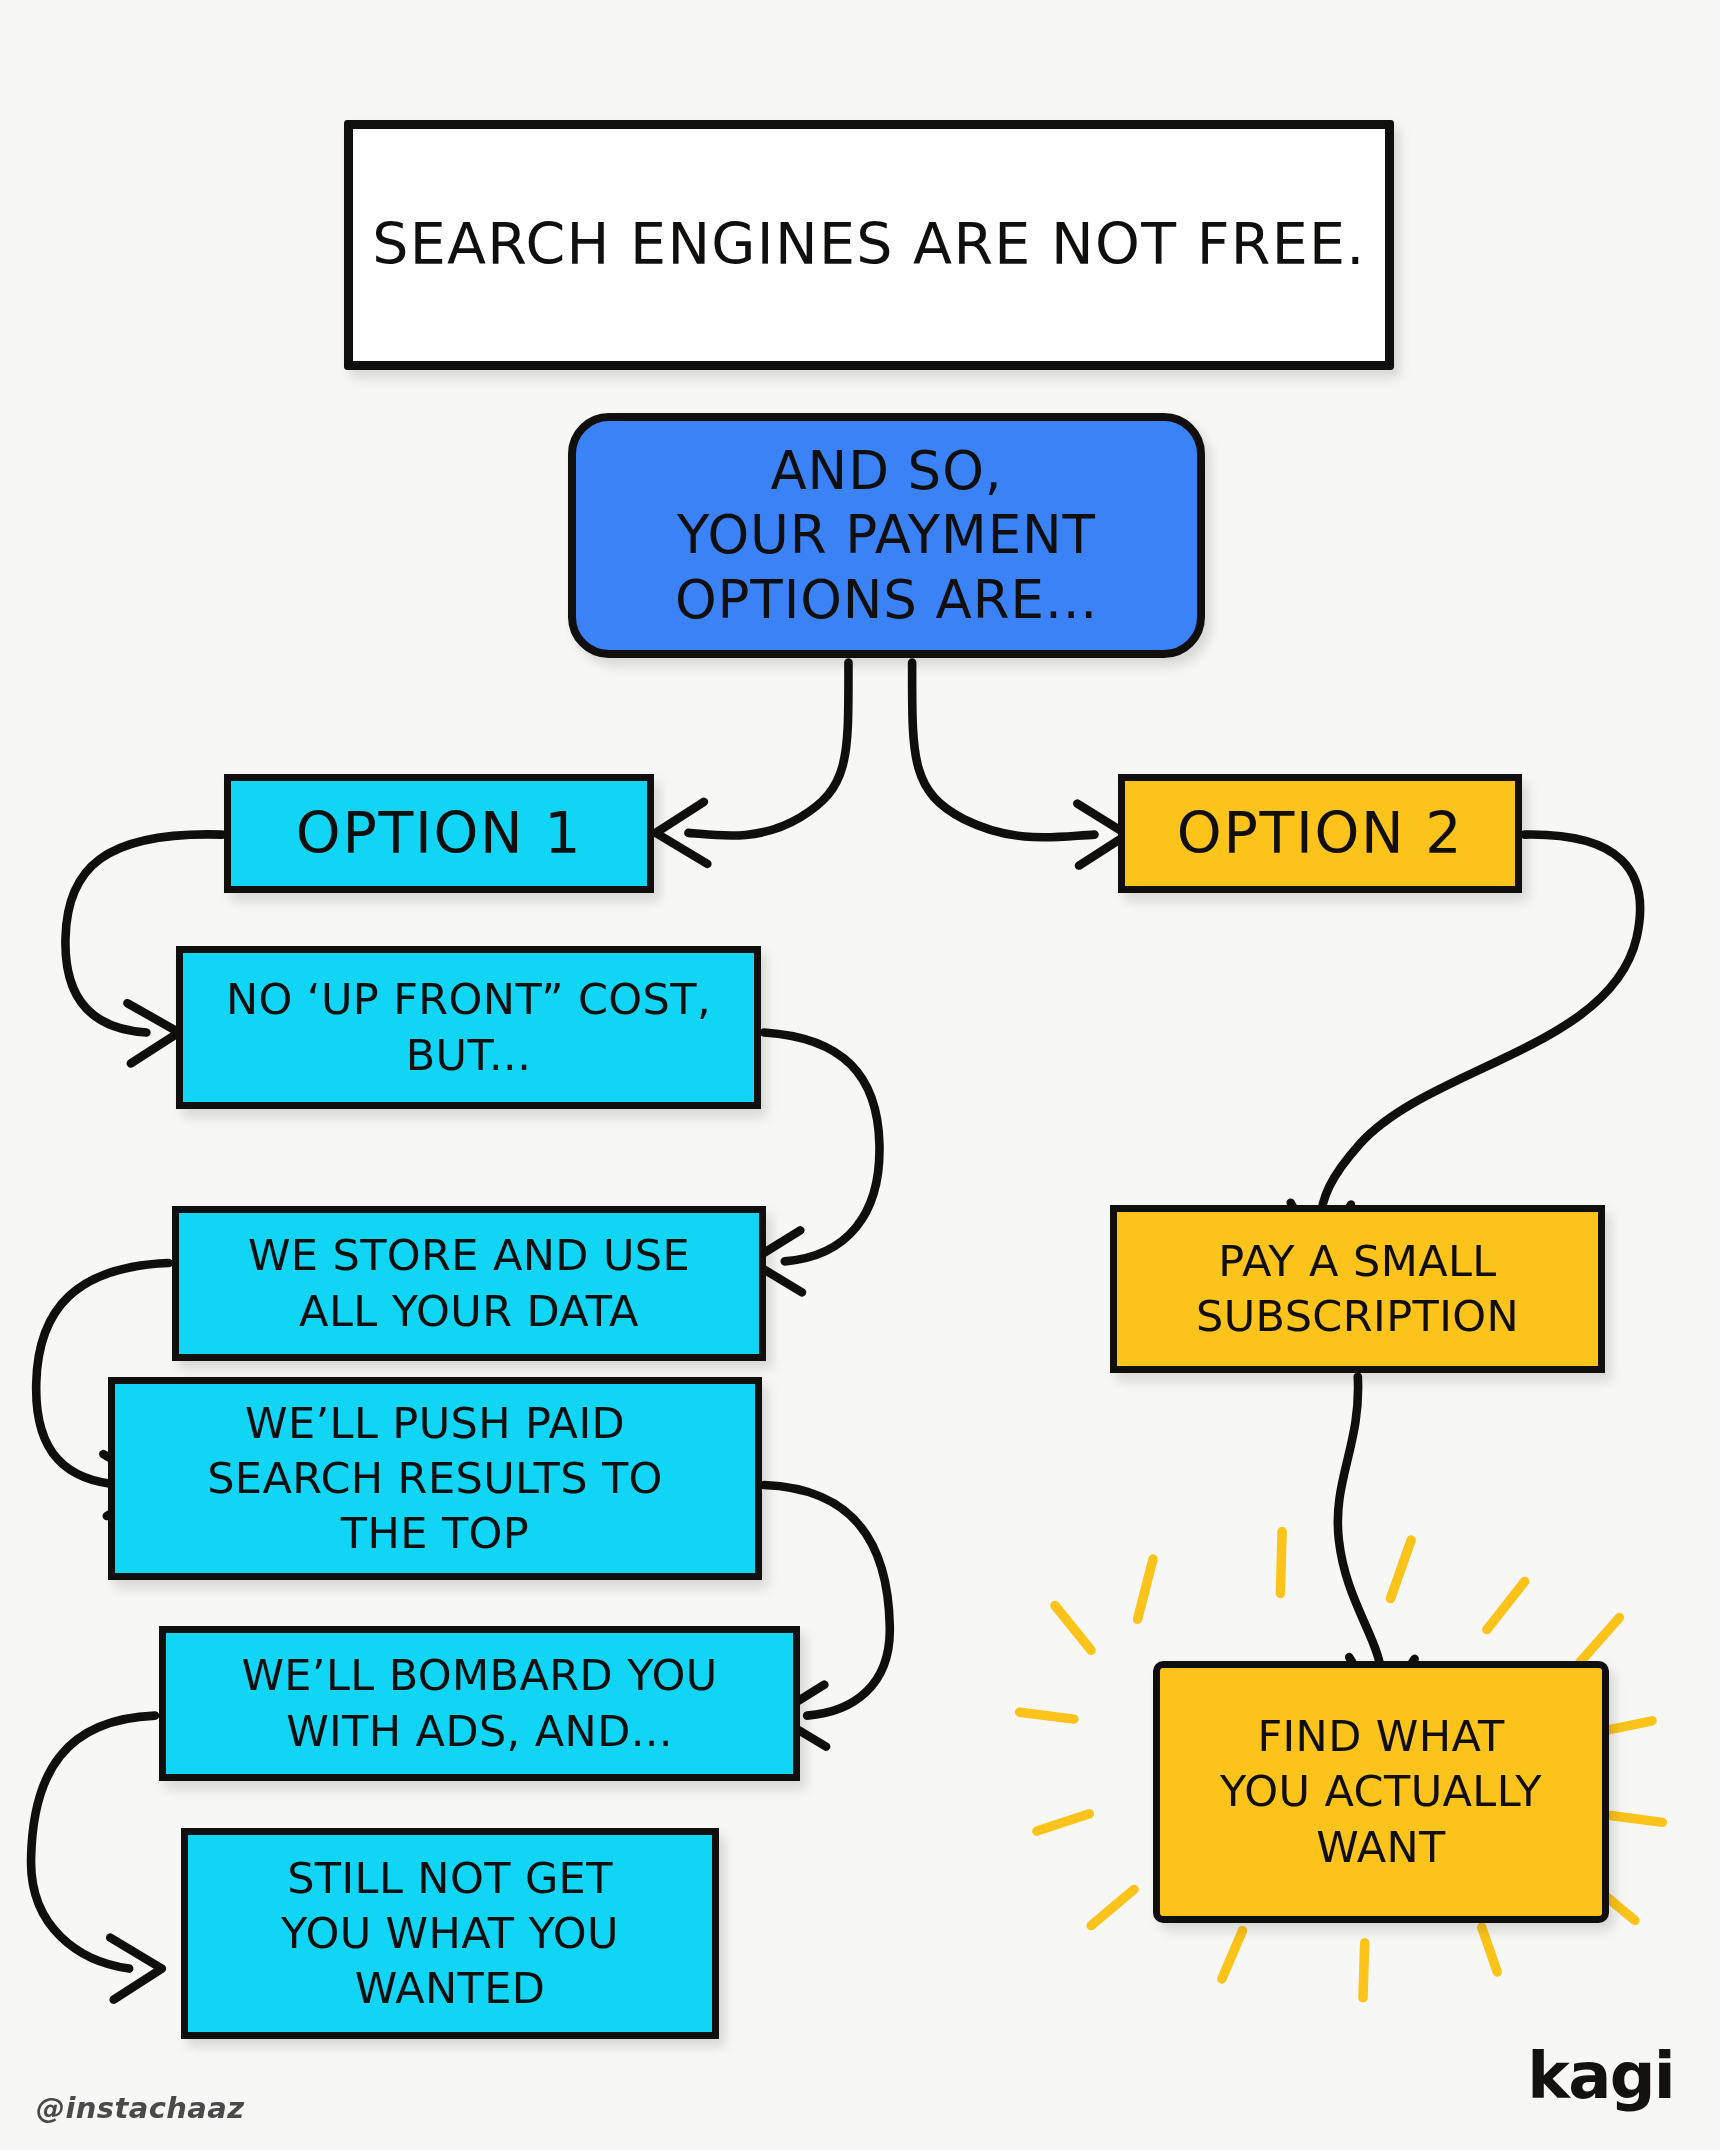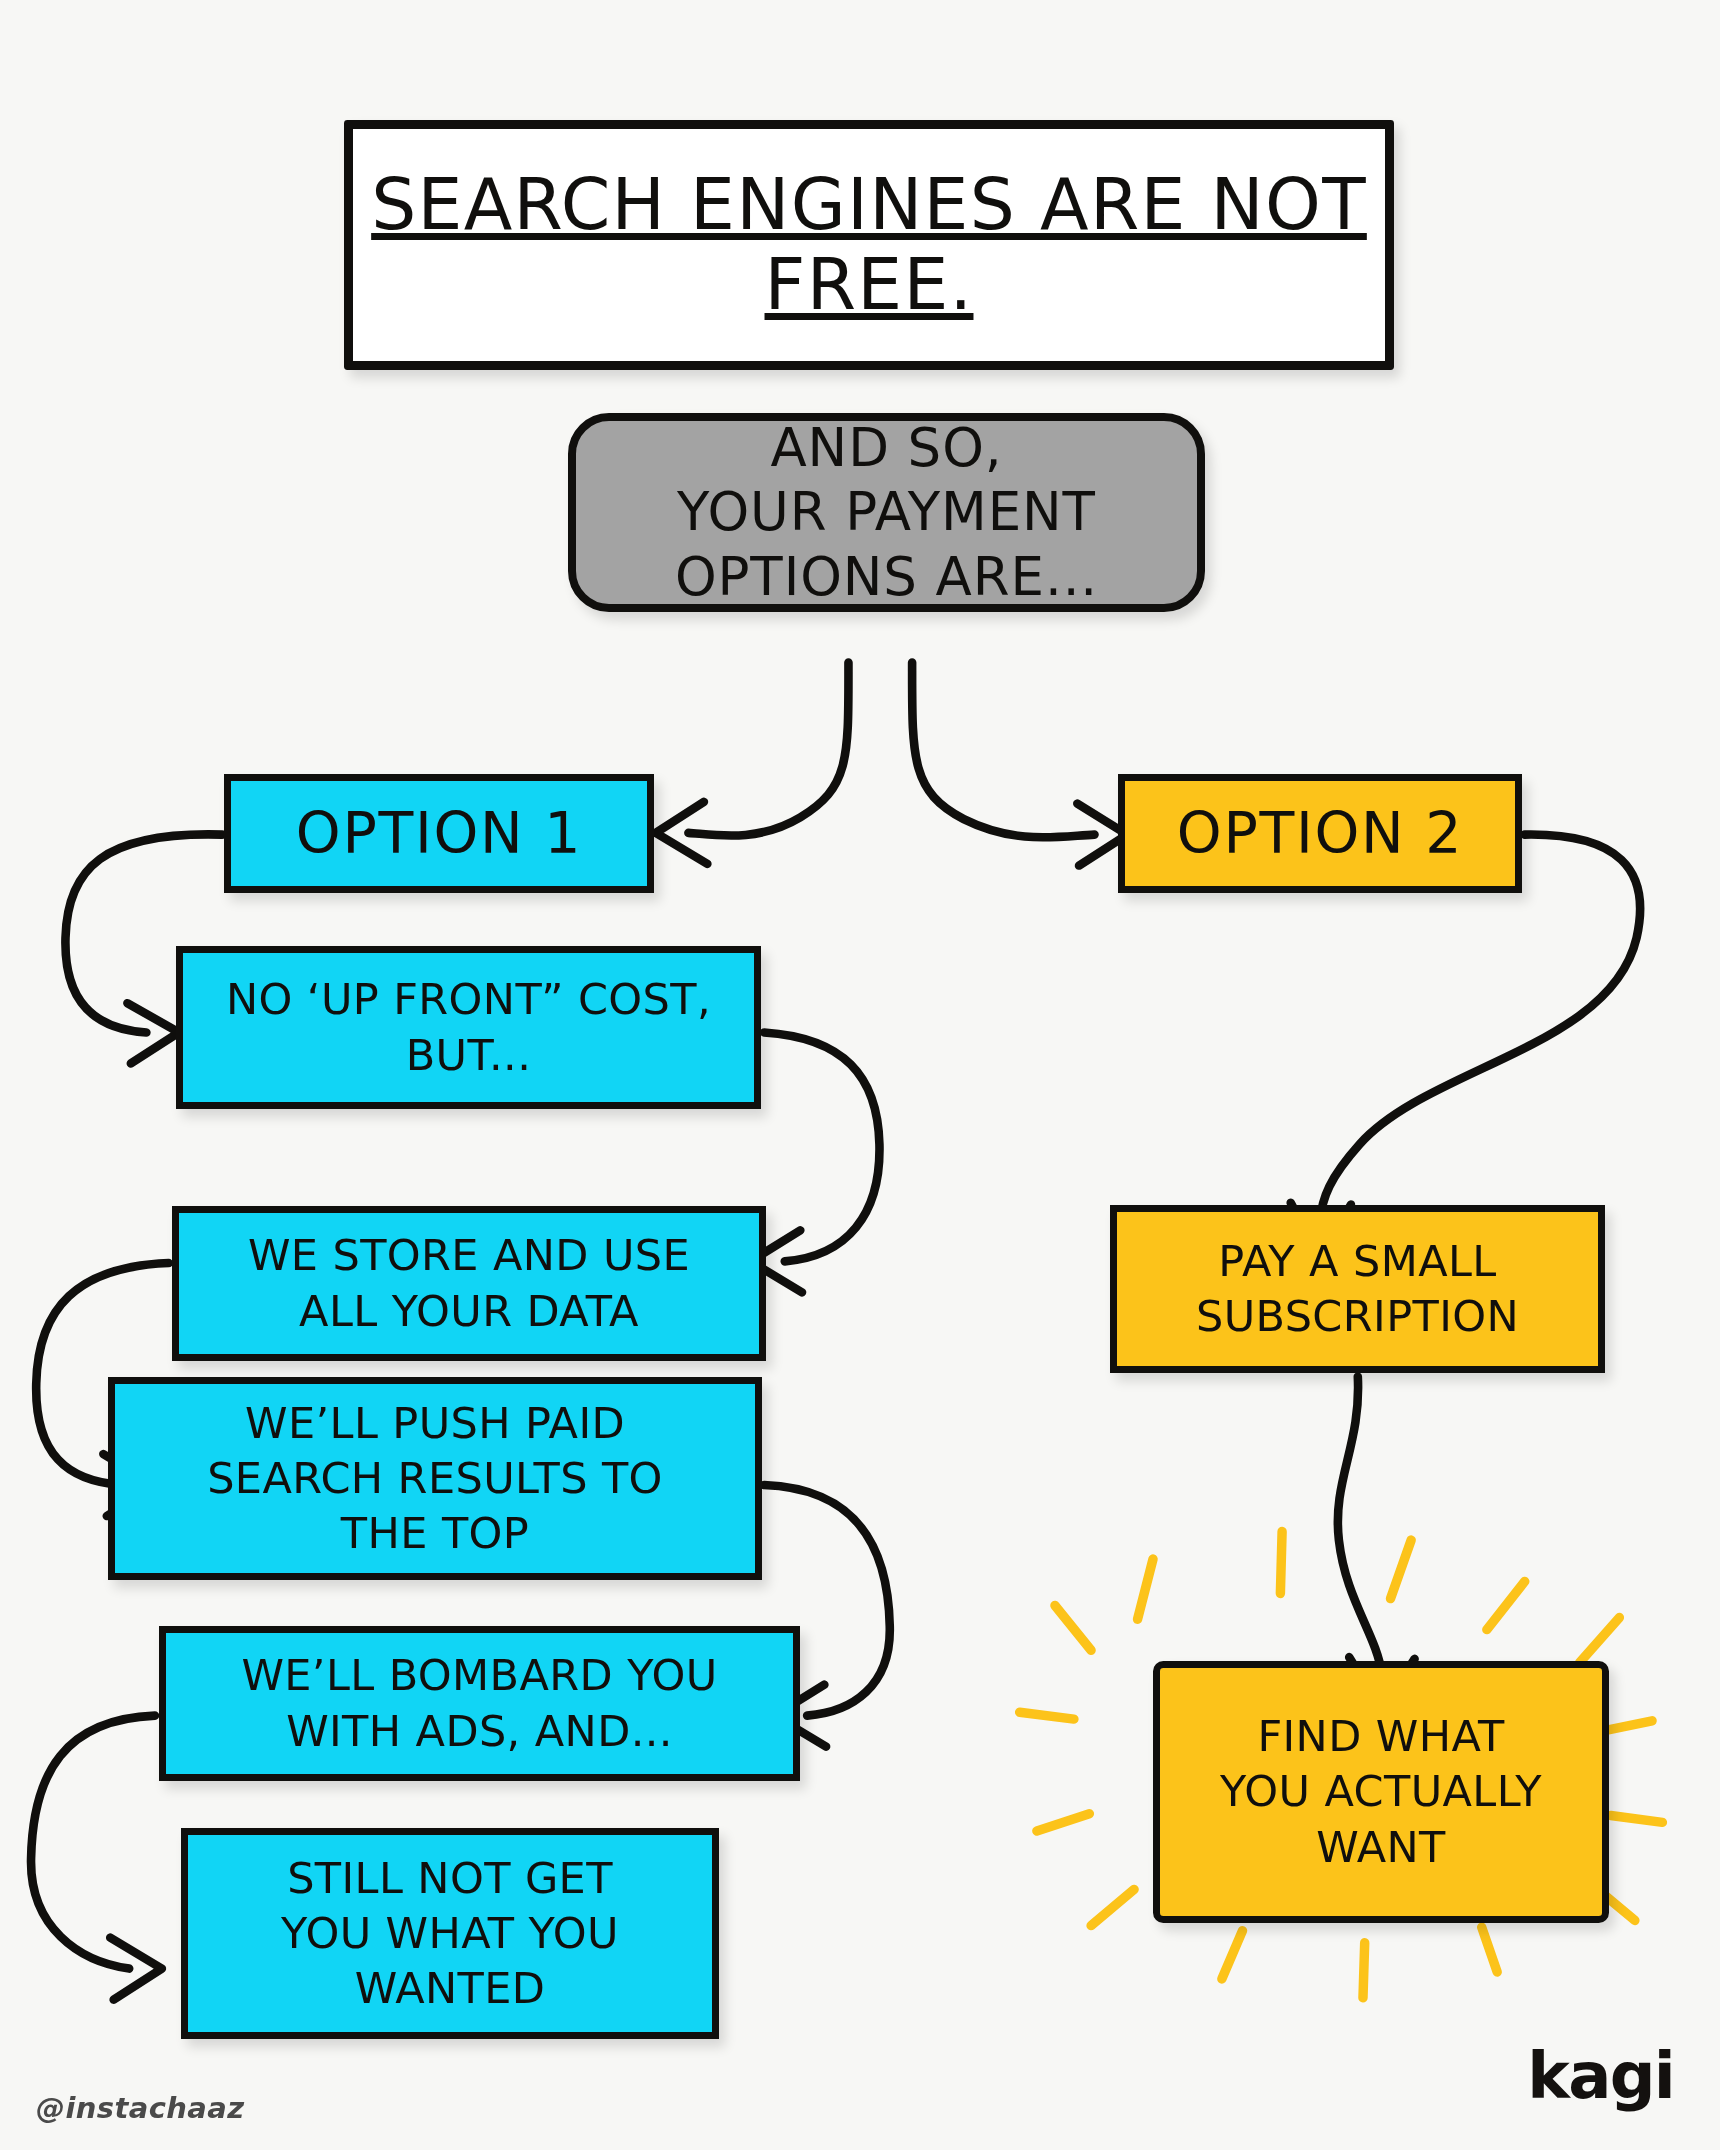--- a/index.html
+++ b/index.html
@@ -34,30 +34,29 @@
   }
 
   
   #title-card{
     left:344px;top:120px;width:1050px;height:250px;
     background:#ffffff;
     border-width:9.5px;
     border-radius:3.4px;
   }
   #title-card .txt{
-    font-size:71px;
+    font-size:57px;
     line-height:1.12;
     letter-spacing:1.3px;
-    text-decoration:underline;
   }
 
   
   #bubble{
-    left:568px;top:413px;width:637px;height:199px;
-    background:#a3a3a3;
+    left:568px;top:413px;width:637px;height:245px;
+    background:#3b82f6;
     border-radius:41px;
     border-width:8.6px;
   }
   #bubble .txt{font-size:53px;line-height:1.22;letter-spacing:0.9px;}
 
   
   #opt1{left:224px;top:774px;width:430px;height:119px;background:#11d5f5;}
   #opt2{left:1118px;top:774px;width:404px;height:119px;background:#fcc31a;}
   #opt1 .txt,#opt2 .txt{font-size:57px;letter-spacing:1.7px;}
 

